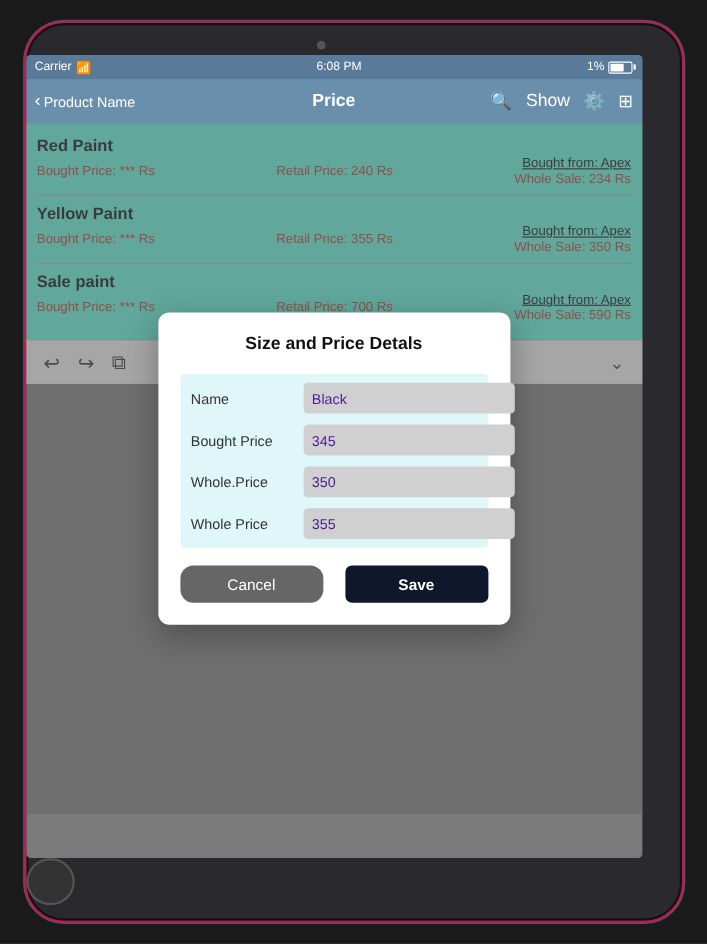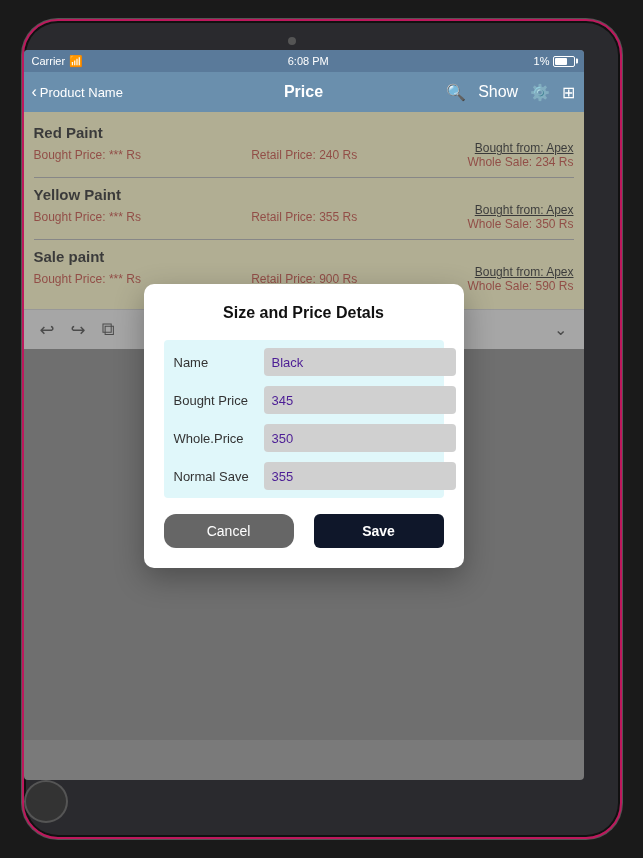--- a/index.html
+++ b/index.html
@@ -80,21 +80,21 @@
       color: white; font-size: 16px; font-weight: 600;
     }
     .nav-actions {
       margin-left: auto; display: flex; align-items: center; gap: 12px;
     }
     .nav-icon { color: white; font-size: 16px; cursor: pointer; }
 
     
     .content-area {
       flex: 1;
-      background: #fef9c3;
+      background: #5eead4;
       padding: 8px 10px;
       overflow: hidden;
     }
 
     .product-row {
       margin-bottom: 4px;
       padding: 4px 0;
     }
     .product-name {
       font-size: 15px; font-weight: 600; color: #111;
@@ -140,20 +140,21 @@
     .dialog-body {
       background: #e0f7fa;
       border-radius: 4px;
       padding: 8px 10px;
       margin-bottom: 16px;
     }
     .form-row {
       display: flex;
       align-items: center;
       margin-bottom: 10px;
+      gap: 12px;
     }
     .form-row:last-child { margin-bottom: 0; }
     .form-label {
       font-size: 13px;
       color: #333;
       width: 90px;
       flex-shrink: 0;
     }
     .form-input {
       flex: 1;
@@ -291,21 +292,21 @@
             <div class="wholesale">Whole Sale: 350 Rs</div>
           </div>
         </div>
       </div>
       <div class="divider"></div>
 
       <div class="product-row" id="product-2">
         <div class="product-name">Sale paint</div>
         <div class="product-details">
           <span class="bought-price">Bought Price: *** Rs</span>
-          <span class="retail-price">Retail Price: 900 Rs</span>
+          <span class="retail-price">Retail Price: 700 Rs</span>
           <div class="right-details">
             <div class="bought-from">Bought from: Apex</div>
             <div class="wholesale">Whole Sale: 590 Rs</div>
           </div>
         </div>
       </div>
     </div>
 
     <div class="overlay">
       <div class="dialog">
@@ -317,21 +318,21 @@
           </div>
           <div class="form-row">
             <span class="form-label">Bought Price</span>
             <input class="form-input" type="text" value="345" style="">
           </div>
           <div class="form-row">
             <span class="form-label">Whole.Price</span>
             <input class="form-input" type="text" value="350" style="">
           </div>
           <div class="form-row">
-            <span class="form-label">Normal Save</span>
+            <span class="form-label">Whole Price</span>
             <input class="form-input" type="text" value="355" style="">
           </div>
         </div>
         <div class="dialog-buttons">
           <button class="btn-cancel">Cancel</button>
           <button class="btn-save">Save</button>
         </div>
       </div>
     </div>
 

